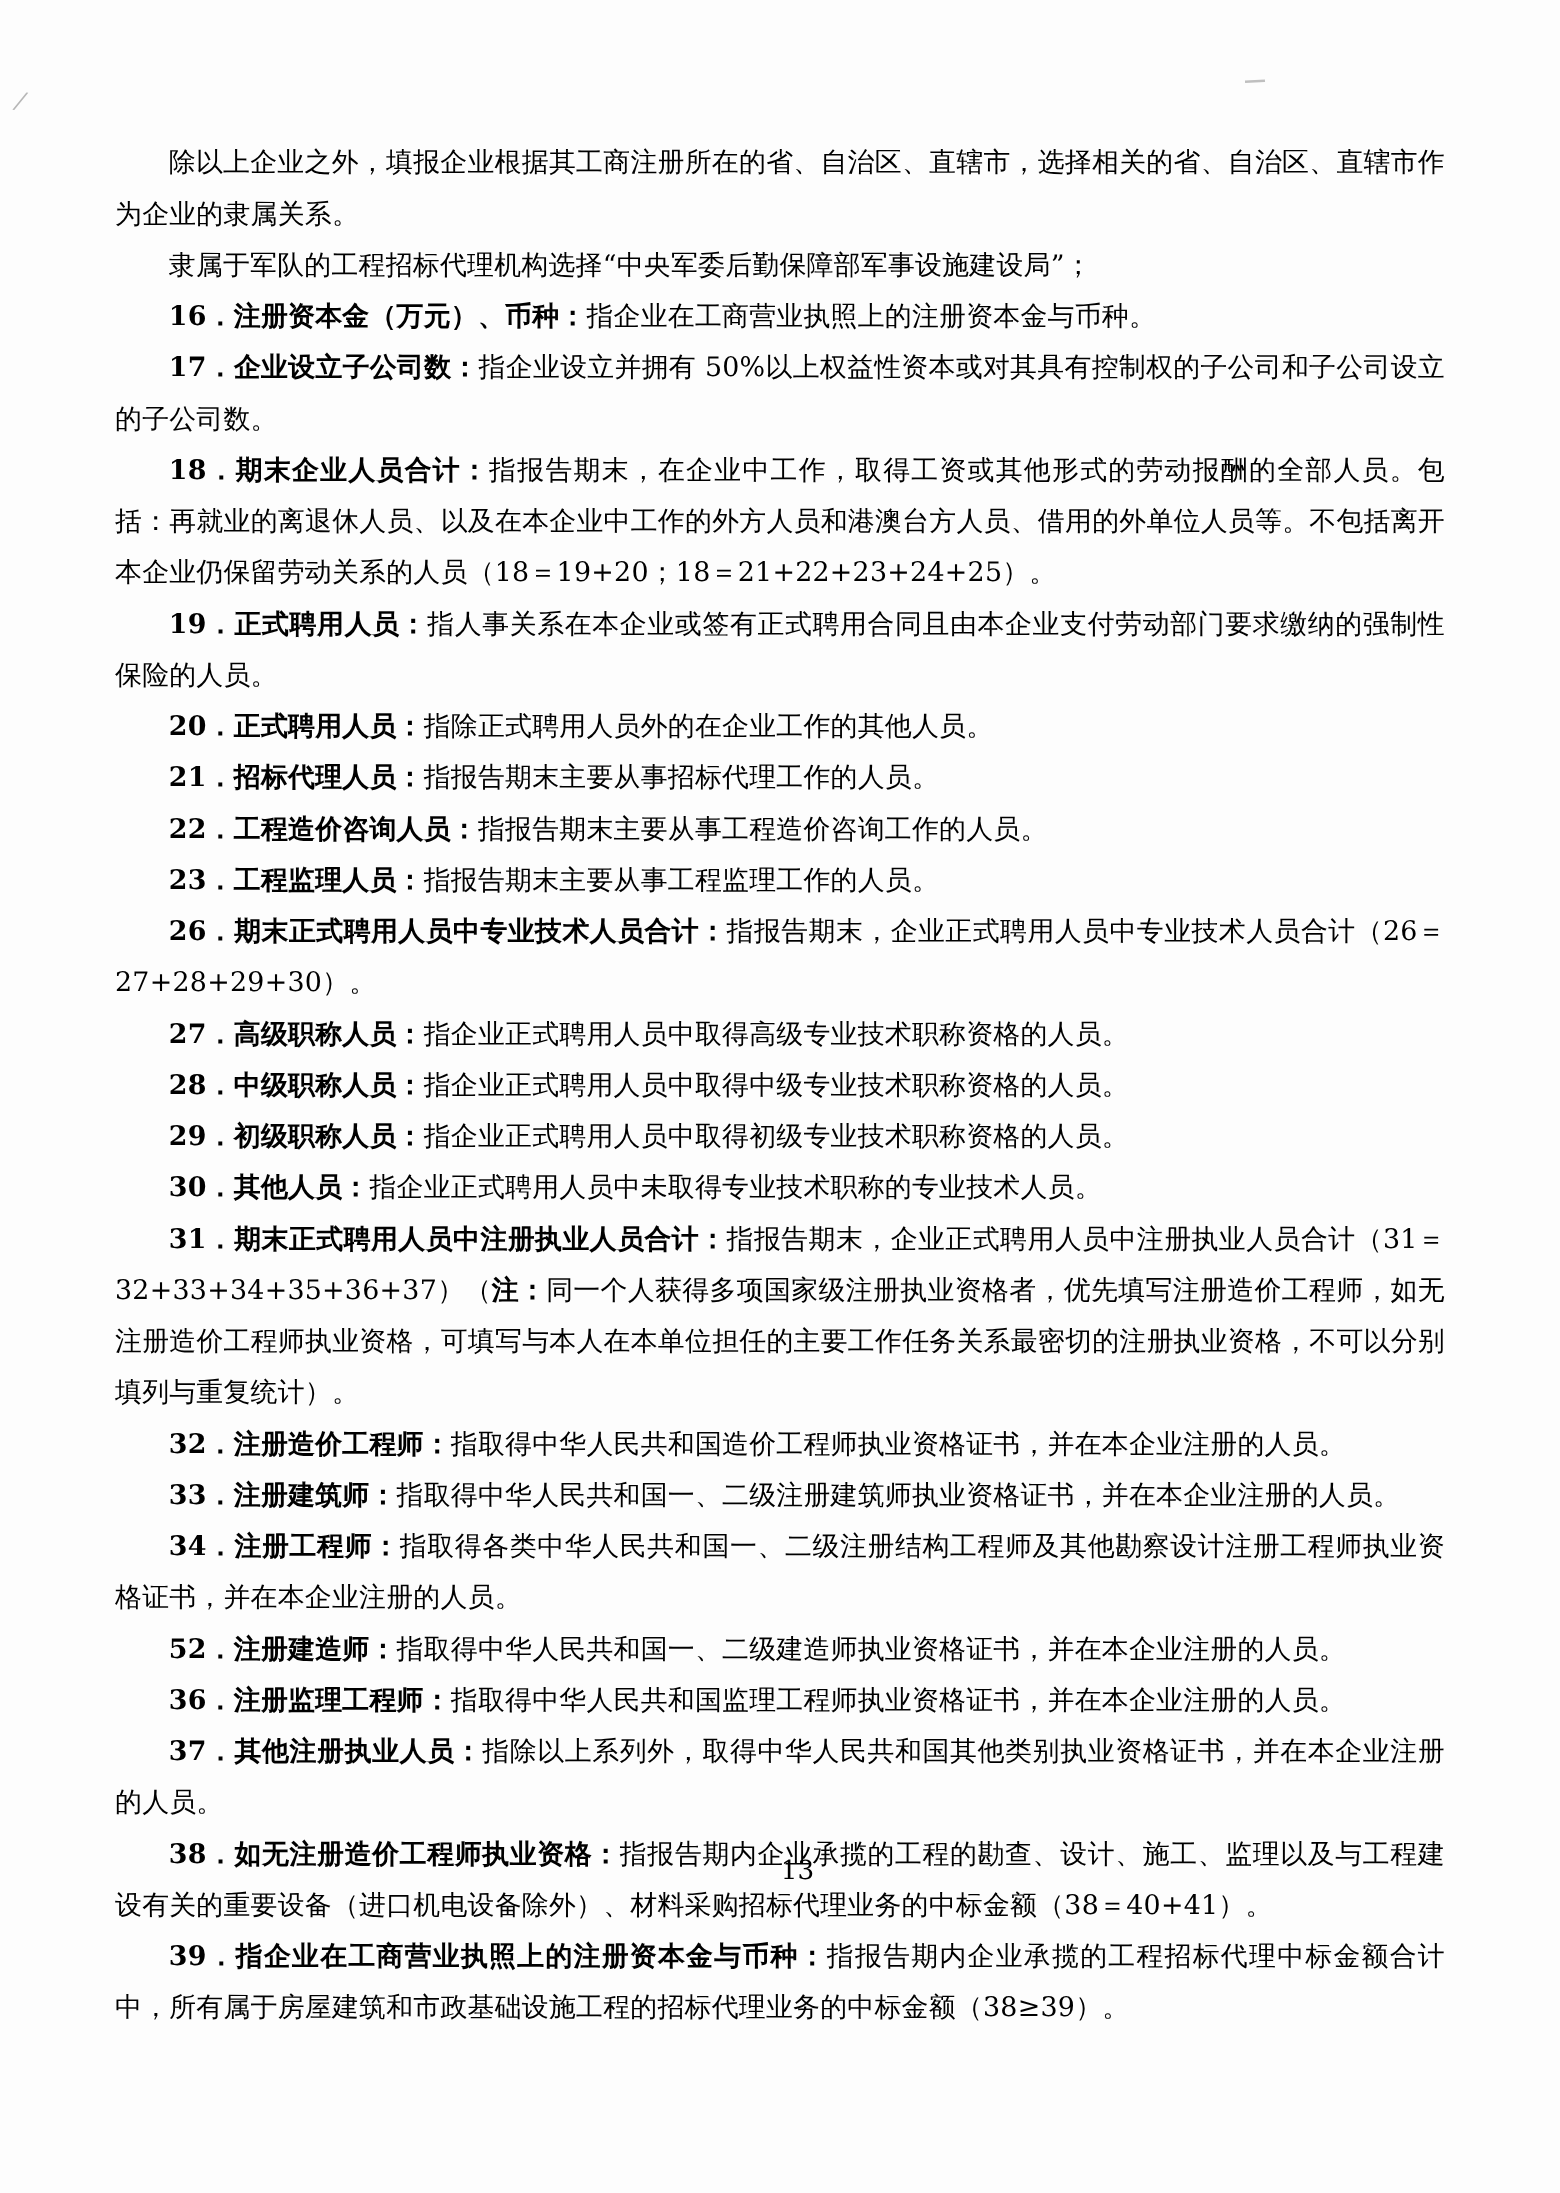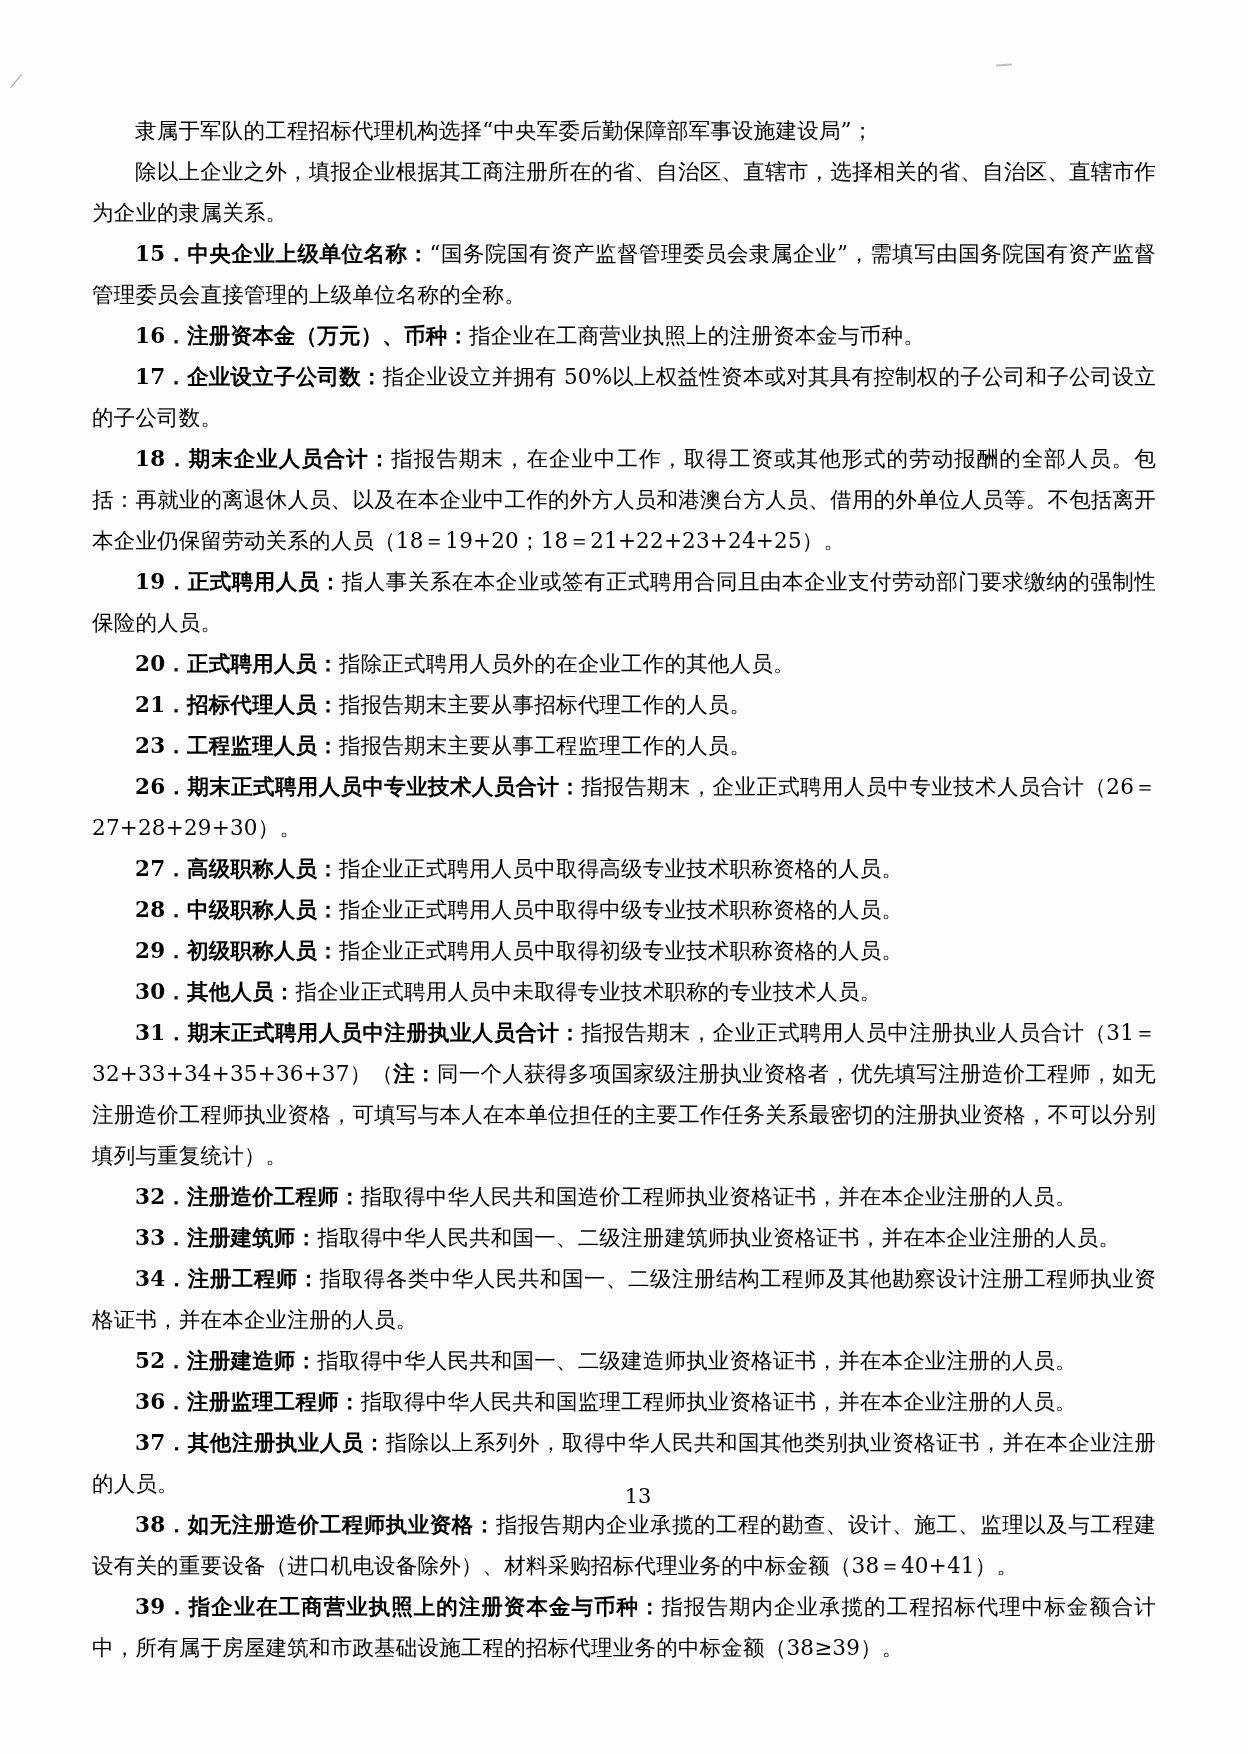--- a/index.html
+++ b/index.html
@@ -86,29 +86,29 @@
 </style>
 </head>
 <body>
 
 <div class="page">
 
   <div class="scan-mark-tl">⁄</div>
   <div class="scan-mark-tr"></div>
 
   <div class="content" id="content">
+      <p class="para"><span>除以上企业之外，填报企业根据其工商注册所在的省、自治区、直辖市，选择相关的省、自治区、直辖市作为企业的隶属关系。</span></p>
       <p class="para"><span>隶属于军队的工程招标代理机构选择“中央军委后勤保障部军事设施建设局”；</span></p>
-      <p class="para"><span>除以上企业之外，填报企业根据其工商注册所在的省、自治区、直辖市，选择相关的省、自治区、直辖市作为企业的隶属关系。</span></p>
-      <p class="para"><span class="bold">15．</span><span class="bold">中央企业上级单位名称：</span><span>“国务院国有资产监督管理委员会隶属企业”，需填写由国务院国有资产监督管理委员会直接管理的上级单位名称的全称。</span></p>
       <p class="para"><span class="bold">16．</span><span class="bold">注册资本金（万元）、币种：</span><span>指企业在工商营业执照上的注册资本金与币种。</span></p>
       <p class="para"><span class="bold">17．</span><span class="bold">企业设立子公司数：</span><span>指企业设立并拥有 50%以上权益性资本或对其具有控制权的子公司和子公司设立的子公司数。</span></p>
       <p class="para"><span class="bold">18．</span><span class="bold">期末企业人员合计：</span><span>指报告期末，在企业中工作，取得工资或其他形式的劳动报酬的全部人员。包括：再就业的离退休人员、以及在本企业中工作的外方人员和港澳台方人员、借用的外单位人员等。不包括离开本企业仍保留劳动关系的人员（18＝19+20；18＝21+22+23+24+25）。</span></p>
       <p class="para"><span class="bold">19．</span><span class="bold">正式聘用人员：</span><span>指人事关系在本企业或签有正式聘用合同且由本企业支付劳动部门要求缴纳的强制性保险的人员。</span></p>
       <p class="para"><span class="bold">20．</span><span class="bold">正式聘用人员：</span><span>指除正式聘用人员外的在企业工作的其他人员。</span></p>
       <p class="para"><span class="bold">21．</span><span class="bold">招标代理人员：</span><span>指报告期末主要从事招标代理工作的人员。</span></p>
+      <p class="para"><span class="bold">22．</span><span class="bold">工程造价咨询人员：</span><span>指报告期末主要从事工程造价咨询工作的人员。</span></p>
       <p class="para"><span class="bold">23．</span><span class="bold">工程监理人员：</span><span>指报告期末主要从事工程监理工作的人员。</span></p>
       <p class="para"><span class="bold">26．</span><span class="bold">期末正式聘用人员中专业技术人员合计：</span><span>指报告期末，企业正式聘用人员中专业技术人员合计（26＝27+28+29+30）。</span></p>
       <p class="para"><span class="bold">27．</span><span class="bold">高级职称人员：</span><span>指企业正式聘用人员中取得高级专业技术职称资格的人员。</span></p>
       <p class="para"><span class="bold">28．</span><span class="bold">中级职称人员：</span><span>指企业正式聘用人员中取得中级专业技术职称资格的人员。</span></p>
       <p class="para"><span class="bold">29．</span><span class="bold">初级职称人员：</span><span>指企业正式聘用人员中取得初级专业技术职称资格的人员。</span></p>
       <p class="para"><span class="bold">30．</span><span class="bold">其他人员：</span><span>指企业正式聘用人员中未取得专业技术职称的专业技术人员。</span></p>
       <p class="para"><span class="bold">31．</span><span class="bold">期末正式聘用人员中注册执业人员合计：</span><span>指报告期末，企业正式聘用人员中注册执业人员合计（31＝32+33+34+35+36+37）（</span><span class="bold">注：</span><span>同一个人获得多项国家级注册执业资格者，优先填写注册造价工程师，如无注册造价工程师执业资格，可填写与本人在本单位担任的主要工作任务关系最密切的注册执业资格，不可以分别填列与重复统计）。</span></p>
       <p class="para"><span class="bold">32．</span><span class="bold">注册造价工程师：</span><span>指取得中华人民共和国造价工程师执业资格证书，并在本企业注册的人员。</span></p>
       <p class="para"><span class="bold">33．</span><span class="bold">注册建筑师：</span><span>指取得中华人民共和国一、二级注册建筑师执业资格证书，并在本企业注册的人员。</span></p>
       <p class="para"><span class="bold">34．</span><span class="bold">注册工程师：</span><span>指取得各类中华人民共和国一、二级注册结构工程师及其他勘察设计注册工程师执业资格证书，并在本企业注册的人员。</span></p>

